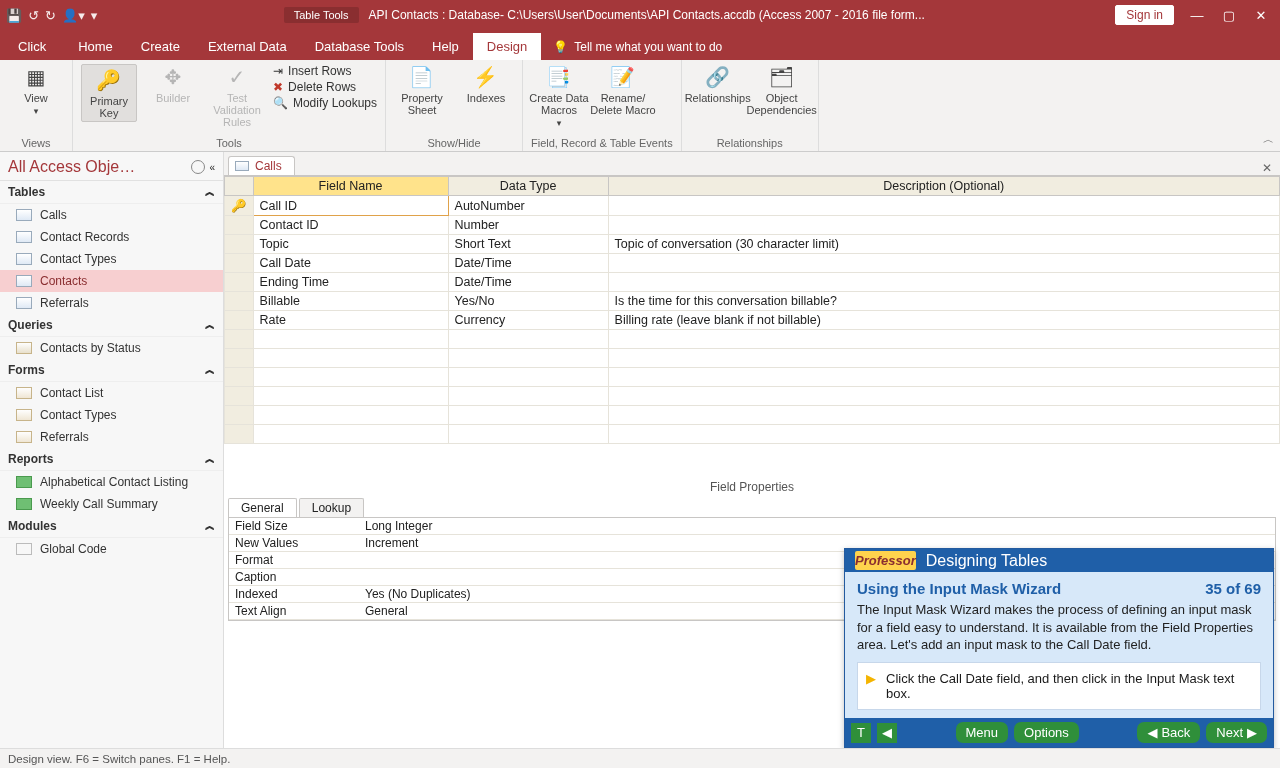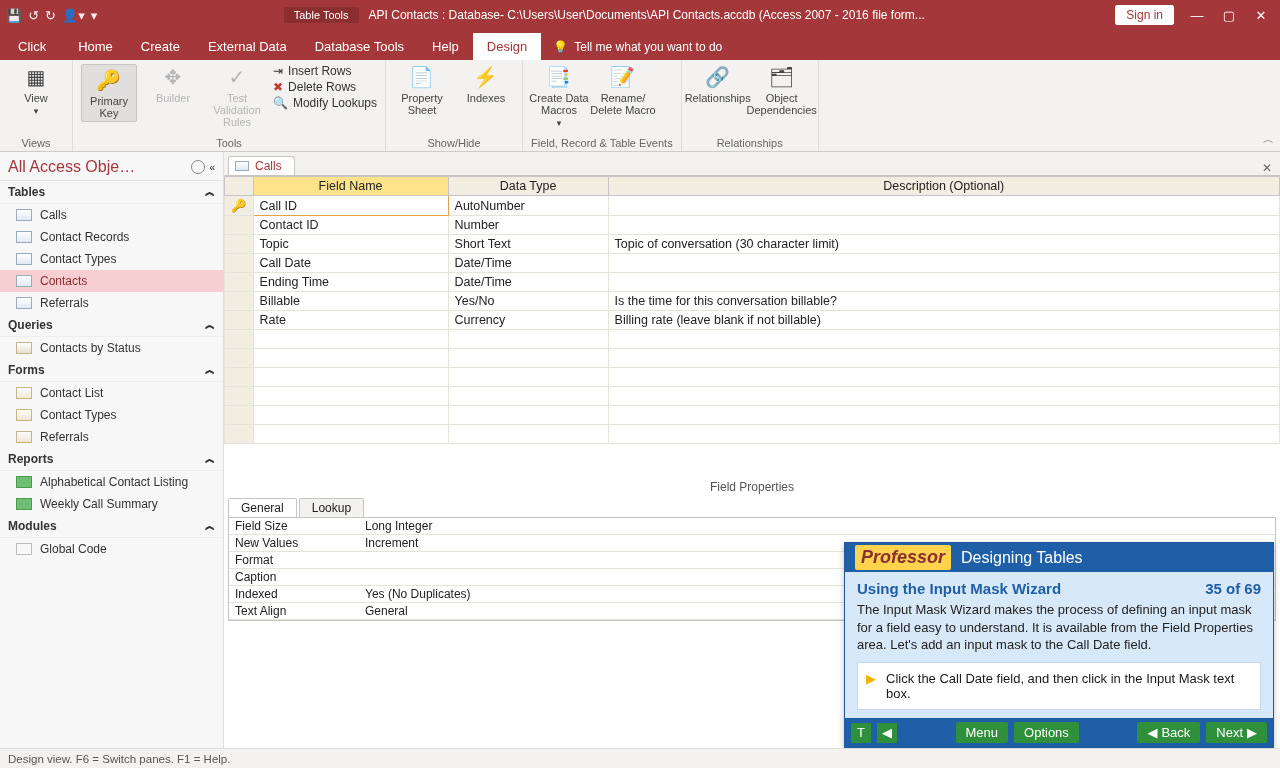--- a/index.html
+++ b/index.html
@@ -144,29 +144,29 @@
   .prop-row .pname { width:130px; padding:1px 6px; }
   .prop-row .pval { flex:1; padding:1px 6px; }
 
   
   .tutor {
     position:absolute; right:6px; bottom:20px; width:430px;
     background:#d7e8f9; border:1px solid #235a9f; box-shadow:0 2px 6px rgba(0,0,0,.25);
     color:#1a1a1a; font-size:13px;
   }
   .tutor .hdr { background:#1f5fa8; color:#fff; display:flex; align-items:center; padding:2px 10px; gap:10px;}
-  .tutor .hdr .brand { background:#ffd34d; color:#8a2e30; font-style:italic; font-weight:700; padding:2px 6px; border-radius:2px; font-size:18px;text-align:right;}
+  .tutor .hdr .brand { background:#ffd34d; color:#8a2e30; font-style:italic; font-weight:700; padding:2px 0; border-radius:2px; font-size:13px;text-align:right;}
   .tutor .hdr .title { font-size:16px; }
   .tutor .sub { display:flex; justify-content:space-between; padding:8px 12px 4px; color:#1f5fa8; font-weight:600; font-size:15px;}
   .tutor .body { padding:0 12px 8px; color:#222; font-size:13px; line-height:1.35;}
   .tutor .callout { background:#fff; margin:0 12px 8px; padding:8px 10px 8px 28px; position:relative; border:1px solid #c7d7ea;}
   .tutor .callout::before { content:"▶"; color:#f4b400; position:absolute; left:8px; top:8px; font-size:13px;}
   .tutor .ftr { background:#1f5fa8; display:flex; align-items:center; padding:4px 6px; gap:6px;}
   .tutor .ftr .sp { flex:1; }
-  .tutor .btn { background:#2f8f3a; color:#fff; padding:3px 10px; border-radius:2px; font-size:13px;}
+  .tutor .btn { background:#2f8f3a; color:#fff; padding:3px 10px; border-radius:7px; font-size:13px;}
   .tutor .btn.nav { background:#2f8f3a; display:flex; align-items:center; gap:4px;}
   .tutor .ficon { width:20px; height:20px; background:#2f8f3a; color:#fff; display:flex; align-items:center; justify-content:center;}
 
   
   .status { position:absolute; bottom:0; left:0; right:0; height:20px; background:#f3f2f1; border-top:1px solid #ddd; font-size:11.5px; color:#555; display:flex; align-items:center; padding:0 8px;}
 </style>
 </head>
 <body>
 
 <div class="title-bar">

